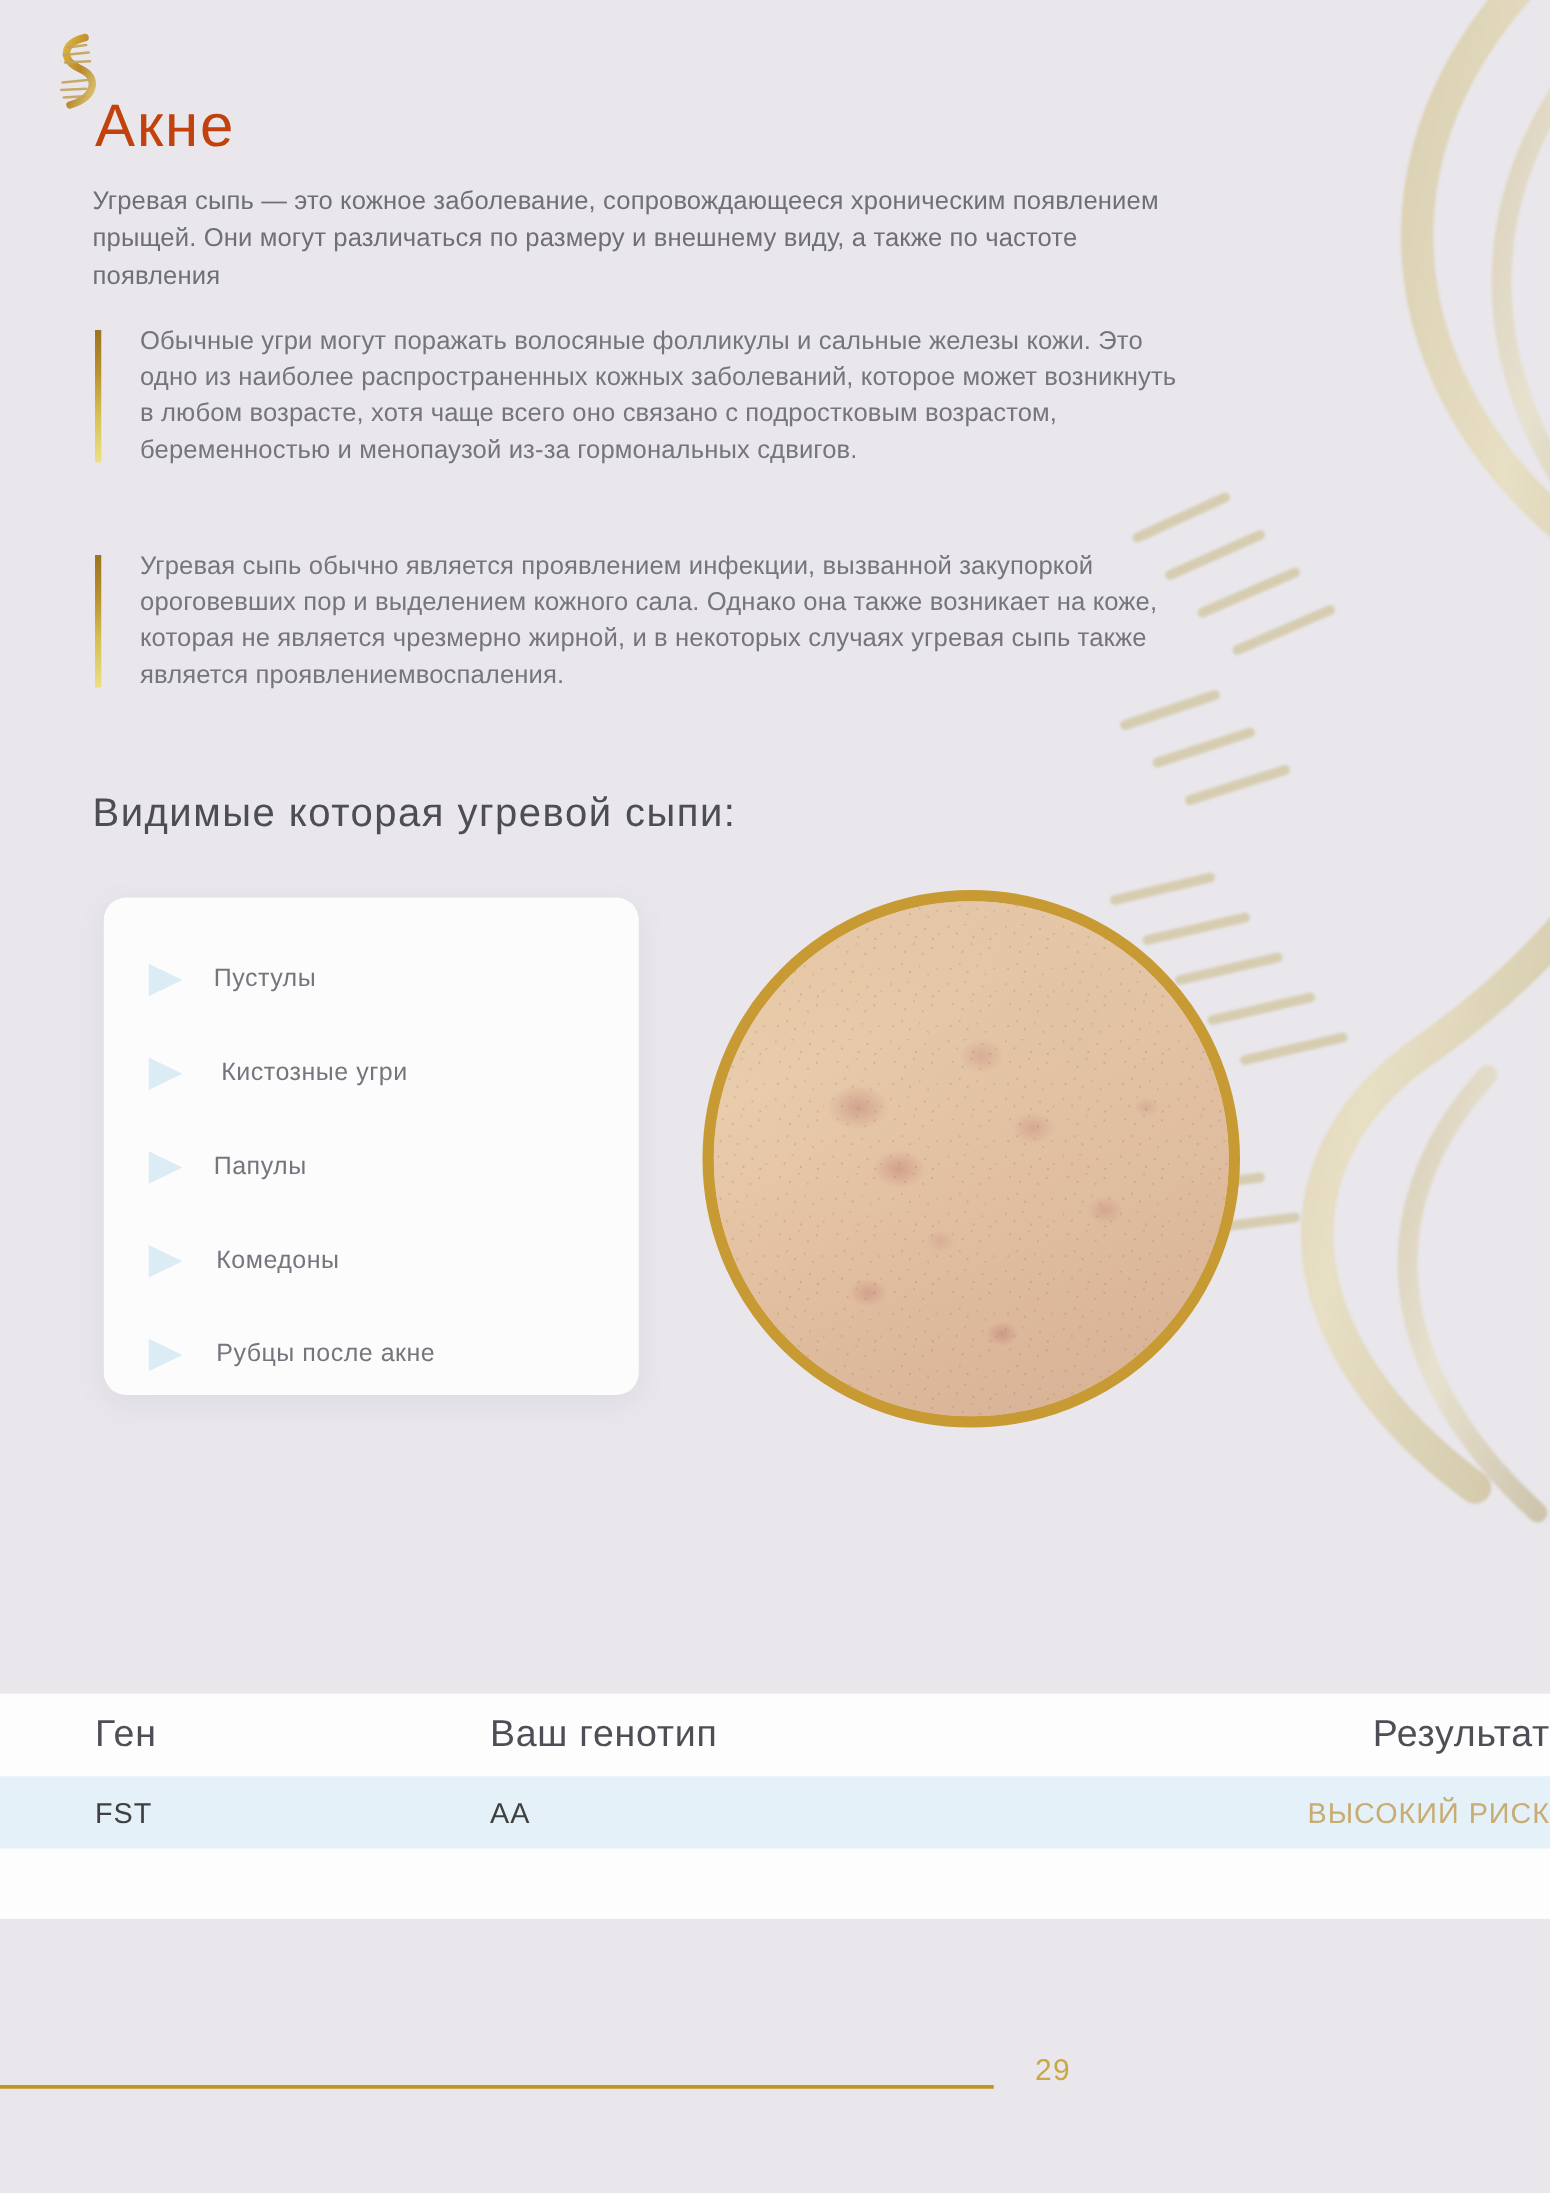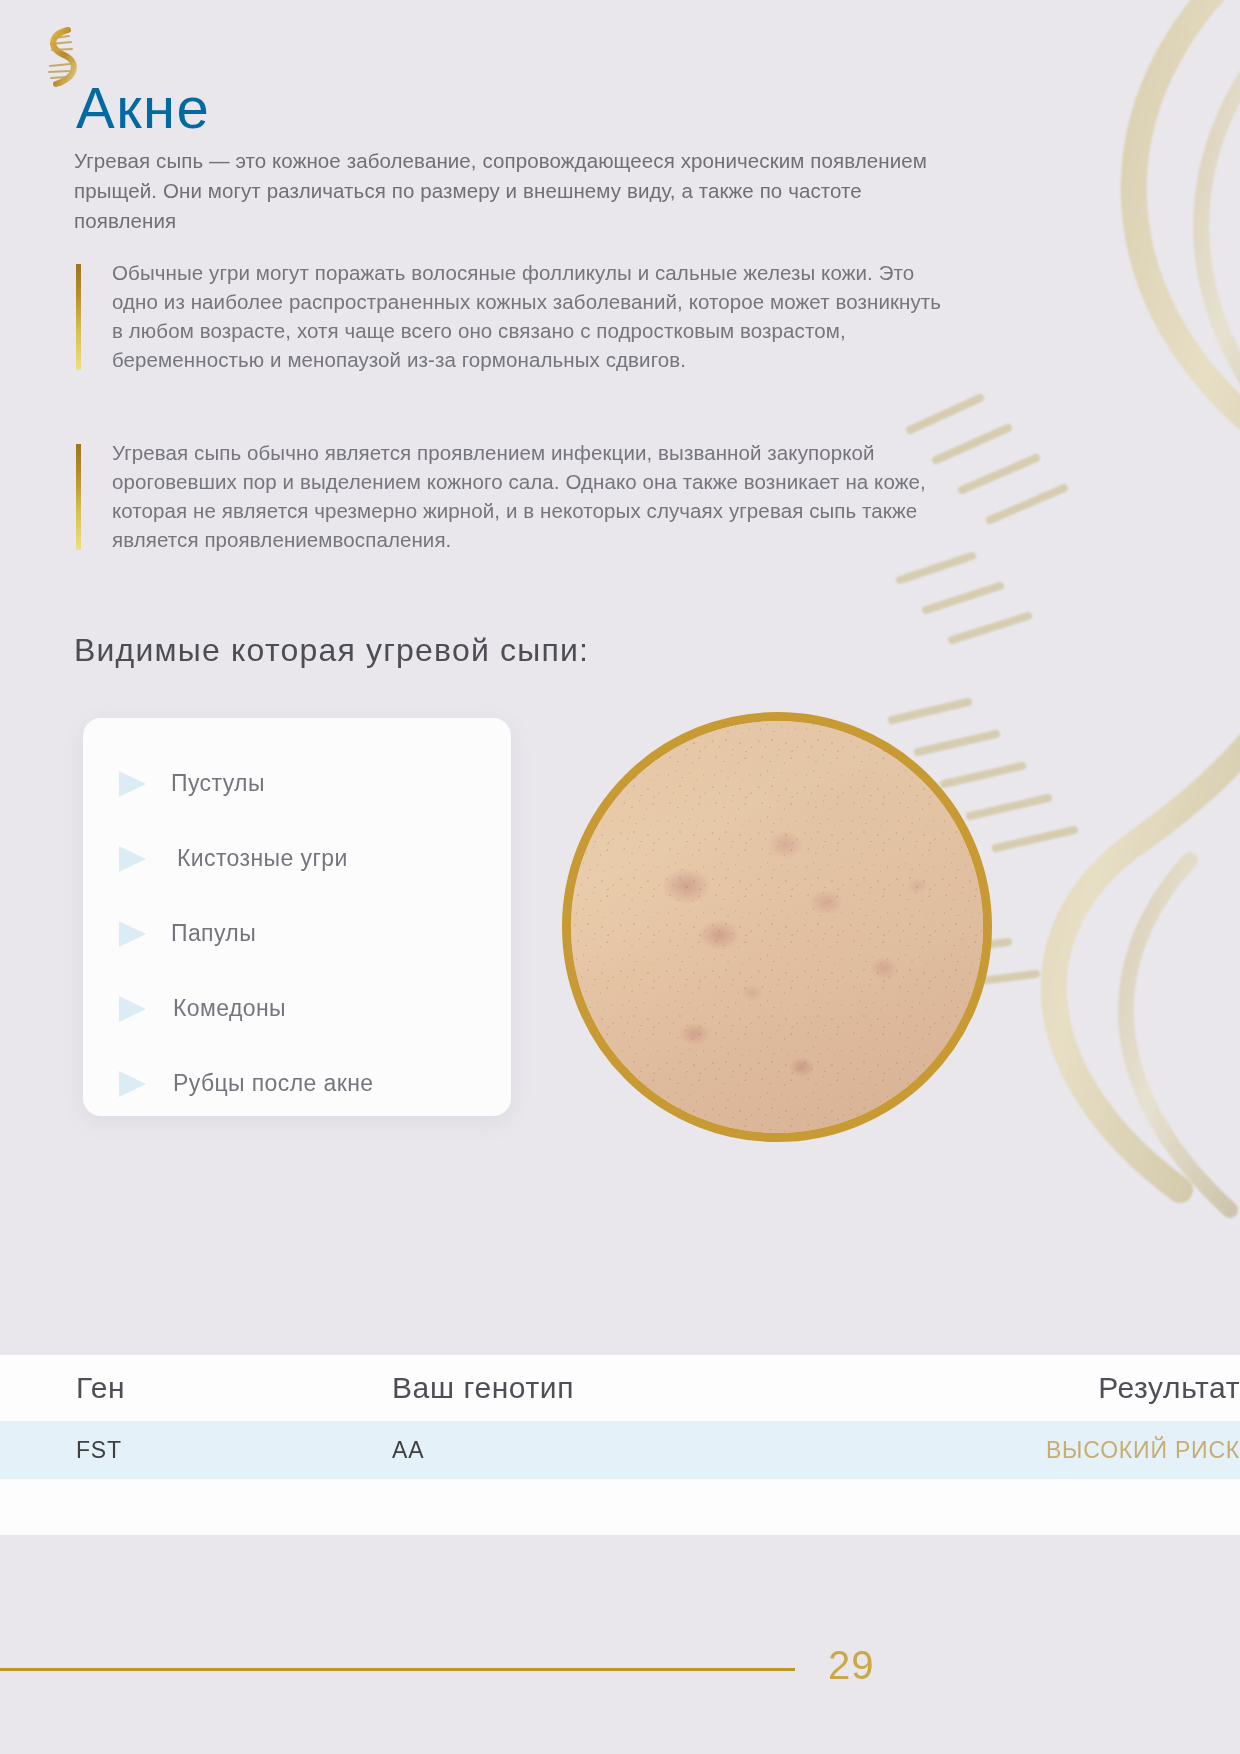--- a/index.html
+++ b/index.html
@@ -41,24 +41,24 @@
     width: 46px;
     height: 70px;
   }
   .logo svg { width: 100%; height: 100%; }
 
   
   .page-title {
     position: absolute;
     left: 76px;
     top: 74px;
-    font-size: 58px;
+    font-size: 48px;
     font-weight: 300;
     letter-spacing: 1.5px;
-    color: #0369a1;
+    color: #c2410c;
   }
 
   
   .intro {
     position: absolute;
     left: 74px;
     top: 146px;
     width: 880px;
     font-size: 20.5px;
     line-height: 30px;
@@ -128,21 +128,21 @@
   .arrow-icon::before {
     content: "";
     position: absolute;
     left: 6px; top: 2px;
     width: 0; height: 0;
     border-top: 13px solid transparent;
     border-bottom: 13px solid transparent;
     border-left: 27px solid #dcecf5;
   }
   .symptom-label {
-    font-size: 23px;
+    font-size: 20px;
     font-weight: 300;
     color: #75757d;
     letter-spacing: .4px;
   }
   .symptom-item:nth-child(2) .symptom-label { padding-left: 6px; }
   .symptom-item:nth-child(4) .symptom-label,
   .symptom-item:nth-child(5) .symptom-label { padding-left: 2px; }
 
   
   .skin-photo {
@@ -240,21 +240,21 @@
     top: 1668px;
     width: 795px;
     height: 3px;
     background: #bf971f;
     z-index: 4;
   }
   .page-number {
     position: absolute;
     left: 828px;
     top: 1643px;
-    font-size: 40px;
+    font-size: 24px;
     font-weight: 300;
     color: #c9a845;
     letter-spacing: 1px;
     z-index: 4;
   }
 </style>
 </head>
 <body>
 
 <div class="dna-bg">

